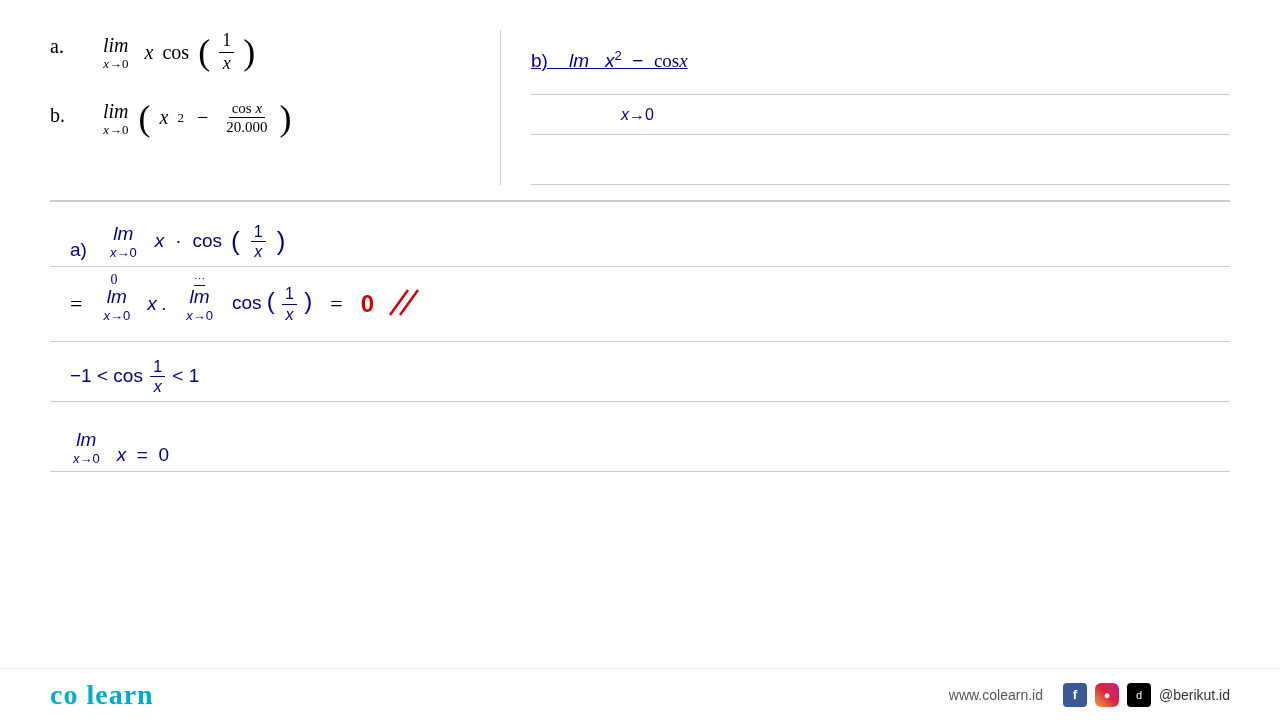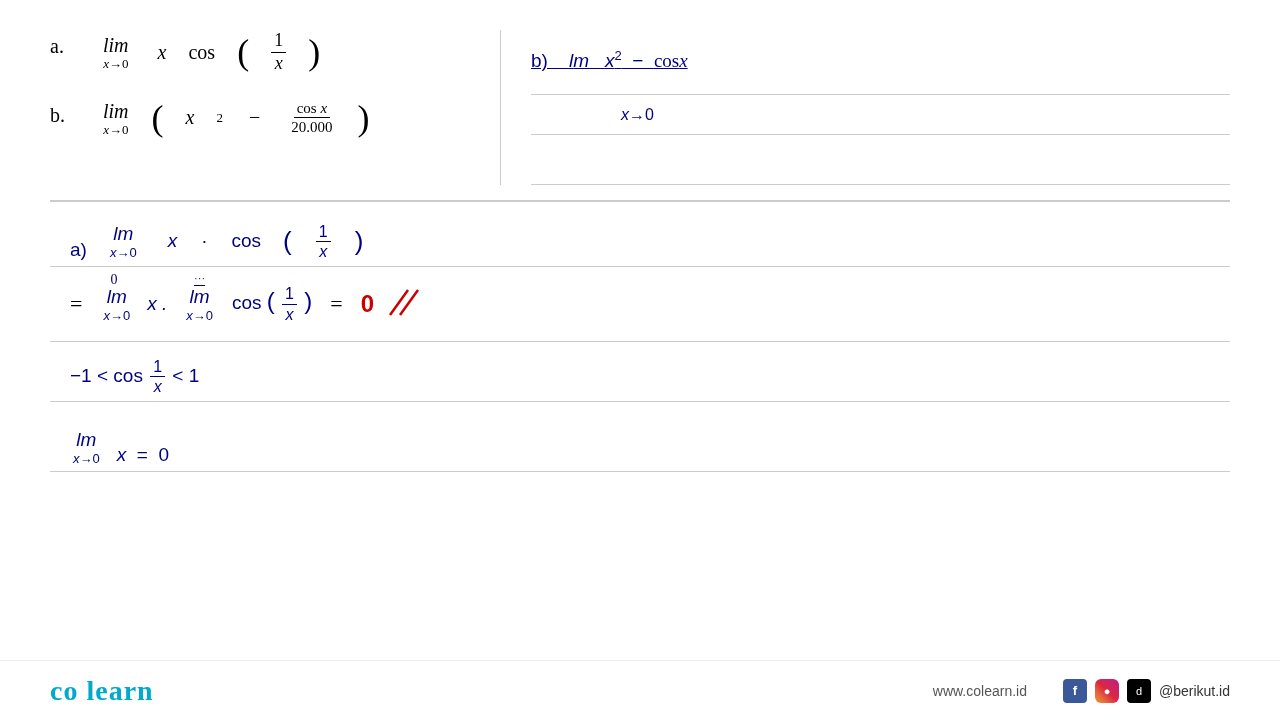--- a/index.html
+++ b/index.html
@@ -19,21 +19,21 @@
       right: 0;
       bottom: 60px;
       padding: 30px 50px 10px 50px;
     }
 
     .footer {
       position: absolute;
       bottom: 0;
       left: 0;
       right: 0;
-      height: 60px;
+      height: 52px;
       background: #fff;
       border-top: 1px solid #eee;
       display: flex;
       align-items: center;
       justify-content: space-between;
       padding: 0 50px;
     }
 
     .footer-logo {
       font-size: 28px;
@@ -42,21 +42,21 @@
       letter-spacing: 1px;
     }
 
     .footer-logo span {
       color: #00aacc;
     }
 
     .footer-right {
       display: flex;
       align-items: center;
-      gap: 36px;
+      gap: 20px;
       color: #555;
       font-family: Arial, sans-serif;
       font-size: 14px;
     }
 
     .footer-website {
       color: #555;
     }
 
     .footer-social {
@@ -169,21 +169,21 @@
     .paren-big {
       font-size: 36px;
       vertical-align: middle;
       font-weight: 200;
       line-height: 1;
     }
 
     .inline-math {
       display: inline-flex;
       align-items: center;
-      gap: 20px;
+      gap: 7px;
       vertical-align: middle;
     }
 
     
     .hw-blue {
       color: #000080;
       font-family: 'Comic Sans MS', cursive, sans-serif;
     }
     .hw-red {
       color: #cc0000;

